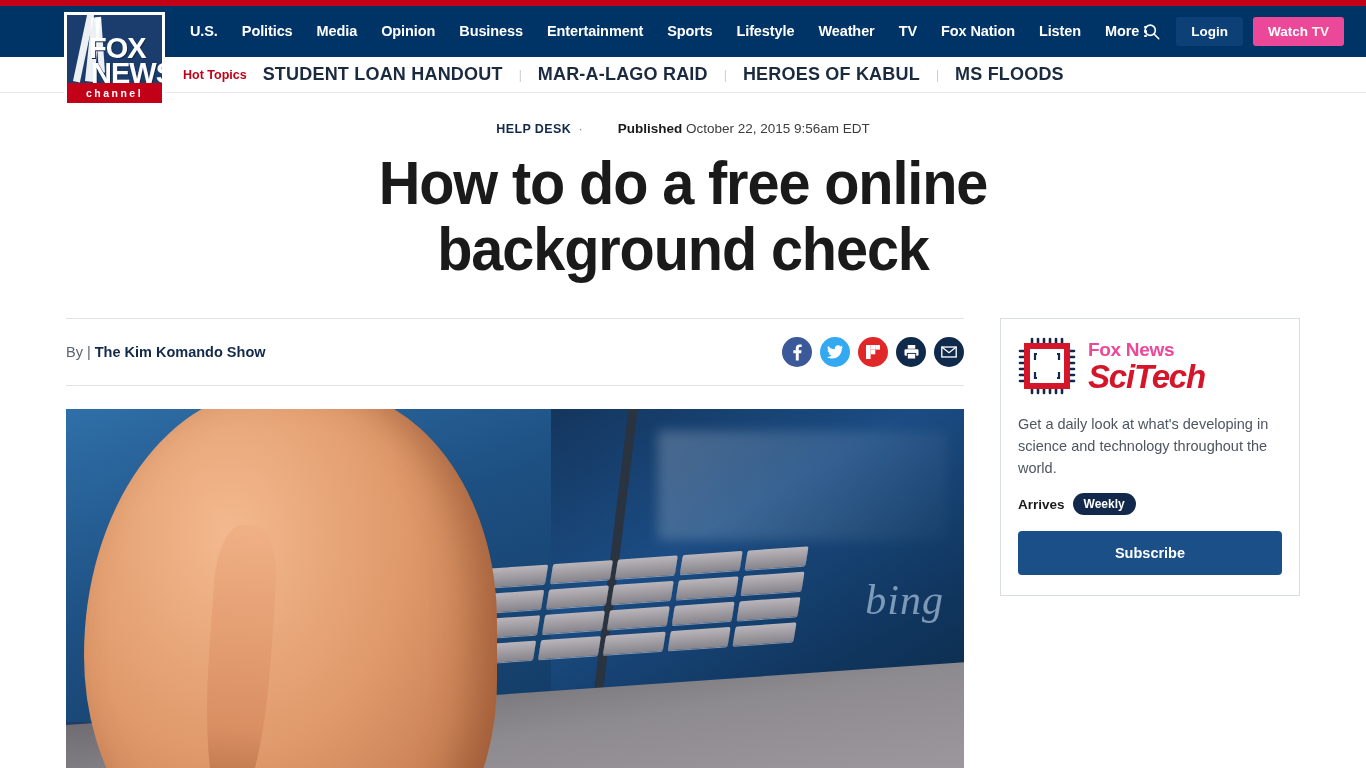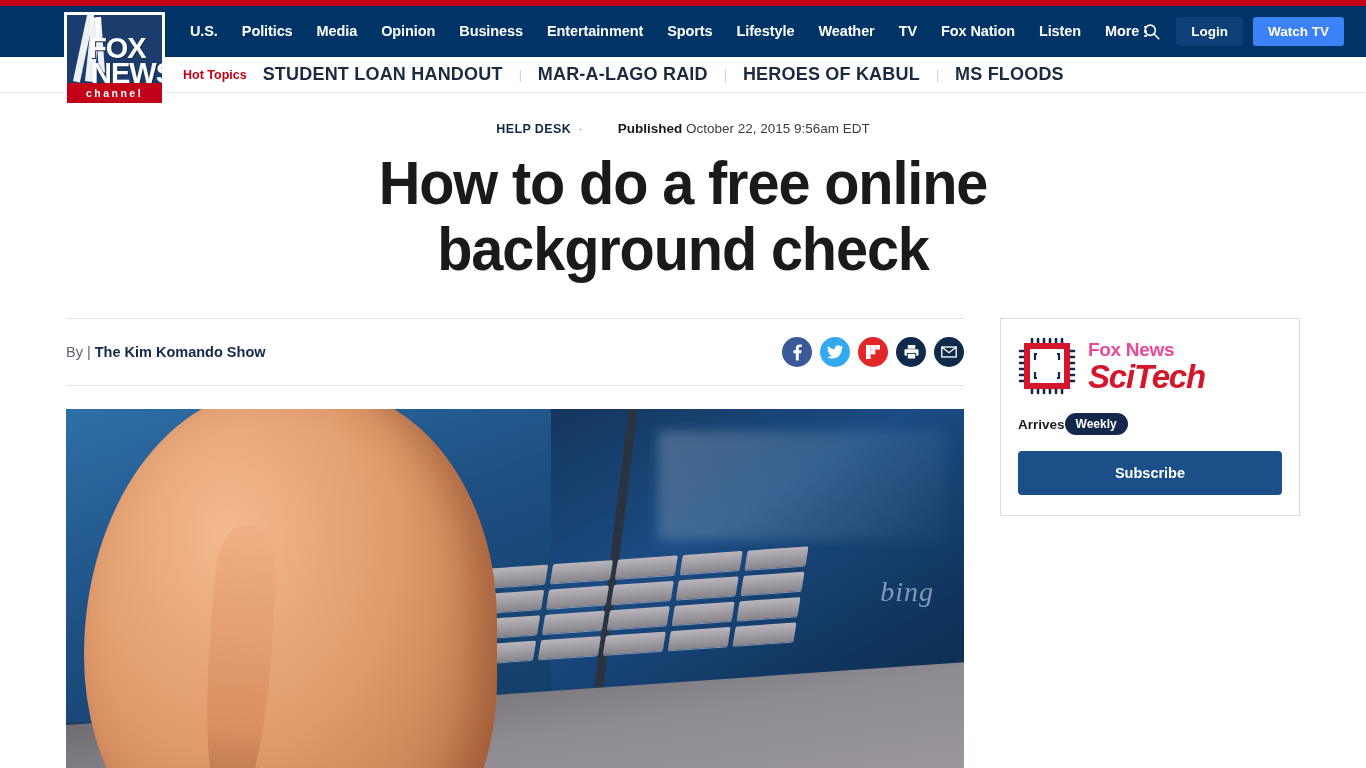--- a/index.html
+++ b/index.html
@@ -45,21 +45,21 @@
     width: 30px; height: 30px; display: flex; align-items: center; justify-content: center;
     background: none; border: none; cursor: pointer;
   }
   .login-btn {
     background: #0d4077; color: #fff; border: none;
     font-size: 13.5px; font-weight: bold;
     padding: 7px 15px; border-radius: 3px; cursor: pointer;
     font-family: "Liberation Sans", sans-serif;
   }
   .watch-btn {
-    background: #3b82f6; color: #ffffff; border: none;
+    background: #ec4899; color: #ffffff; border: none;
     font-size: 13.5px; font-weight: bold;
     padding: 7px 15px; border-radius: 3px; cursor: pointer;
     font-family: "Liberation Sans", sans-serif;
   }
   .watch-btn .tv { color: #fdf3e7; }
 
   
   .logo {
     position: absolute; left: 64px; top: 6px;
     width: 101px; height: 94px;
@@ -169,22 +169,22 @@
   .hero-screen {
     position: absolute; right: 0; top: 0; width: 46%; height: 72%;
     background: linear-gradient(150deg,#14365e 0%, #1b4c83 35%, #10355d 70%, #0b2742 100%);
   }
   .hero-screen::after {
     content: ""; position: absolute; right: 4%; top: 6%; width: 70%; height: 30%;
     background: linear-gradient(120deg, rgba(255,255,255,.22), rgba(255,255,255,.02));
     filter: blur(6px);
   }
   .hero-bing {
-    position: absolute; right: 30px; top: 46%;
-    color: rgba(215,235,255,.55); font-size: 28px; font-style: italic;
+    position: absolute; right: 20px; top: 46%;
+    color: rgba(215,235,255,.55); font-size: 42px; font-style: italic;
     font-family: "Liberation Serif", serif; letter-spacing: 1px;
   }
   .hero-deskbg {
     position: absolute; left: 0; top: 0; width: 62%; height: 62%;
     background: linear-gradient(160deg,#2f6fa8 0%, #1d4f81 45%, #123a63 100%);
   }
   .hero-lidedge {
     position: absolute; left: 60%; top: -6%; width: 9px; height: 88%;
     background: #2a3340; transform: rotate(7deg);
   }
@@ -219,21 +219,21 @@
     border: 1px solid #d8dde2;
     background: #fff;
     padding: 18px 17px 20px;
   }
   .nl-logo { display: flex; align-items: center; gap: 12px; margin-bottom: 18px; }
   .chip-icon { width: 58px; height: 58px; position: relative; flex: none; }
   .nl-titles { line-height: 1; }
   .nl-brand { color: #ec4899; font-size: 19px; font-weight: bold; letter-spacing: -.3px; }
   .nl-prod { color: #d4152a; font-size: 33px; font-weight: bold; font-style: italic; letter-spacing: -1.2px; margin-top: 1px; }
   .nl-desc { color: #4d5560; font-size: 14.5px; line-height: 22px; margin-bottom: 14px; }
-  .nl-arrives { display: flex; align-items: center; gap: 0; margin-bottom: 16px; }
+  .nl-arrives { display: flex; align-items: center; gap: 8px; margin-bottom: 16px; }
   .nl-arrives-label { color: #1a1a1a; font-size: 13.5px; font-weight: bold; }
   .nl-badge { background: #13294b; color: #fff; font-size: 12px; font-weight: bold; padding: 4px 11px; border-radius: 11px; }
   .nl-btn {
     width: 100%; background: #1b4f87; color: #fff; border: none;
     font-size: 14.5px; font-weight: bold; padding: 14px 0; border-radius: 4px;
     cursor: pointer; font-family: "Liberation Sans", sans-serif;
   }
 </style>
 </head>
 <body>
@@ -448,20 +448,21 @@
               <polyline points="19,41 17,41 17,35"></polyline>
                 <polyline points="39,41 41,41 41,35"></polyline>
             </g>
           </svg>
         </div>
         <div class="nl-titles">
           <div class="nl-brand">Fox News</div>
           <div class="nl-prod">SciTech</div>
         </div>
       </div>
+      <div class="nl-desc">Get a daily look at what's developing in science and technology throughout the world.</div>
       <div class="nl-arrives">
         <span class="nl-arrives-label">Arrives</span>
         <span class="nl-badge">Weekly</span>
       </div>
       <button class="nl-btn">Subscribe</button>
     </div>
   </div>
 </div>
 
 </body></html>

